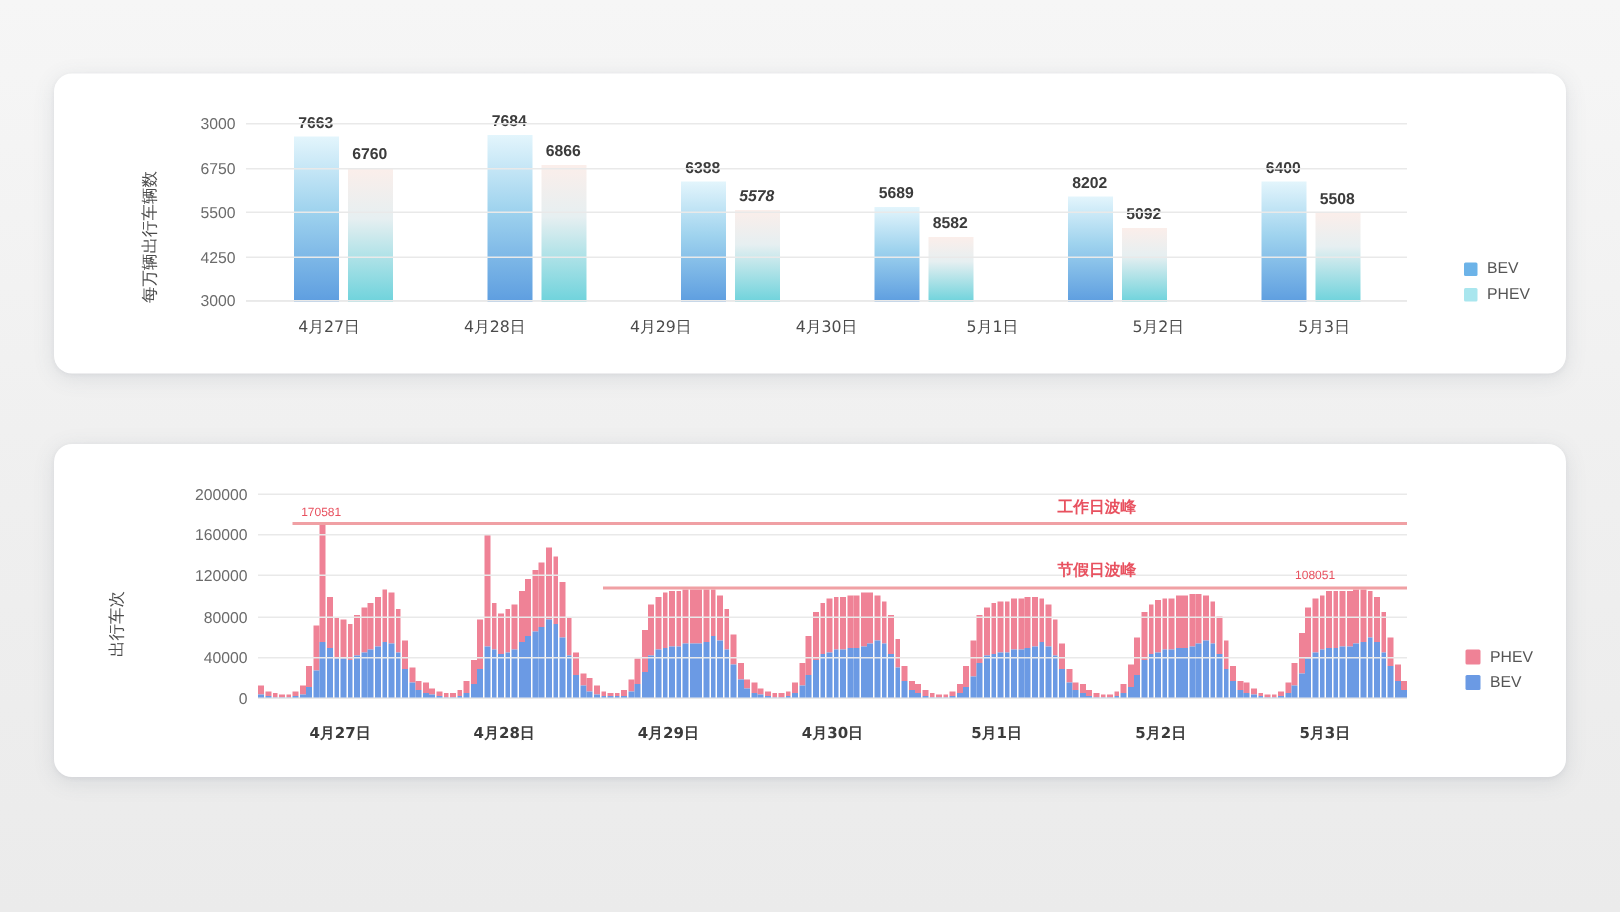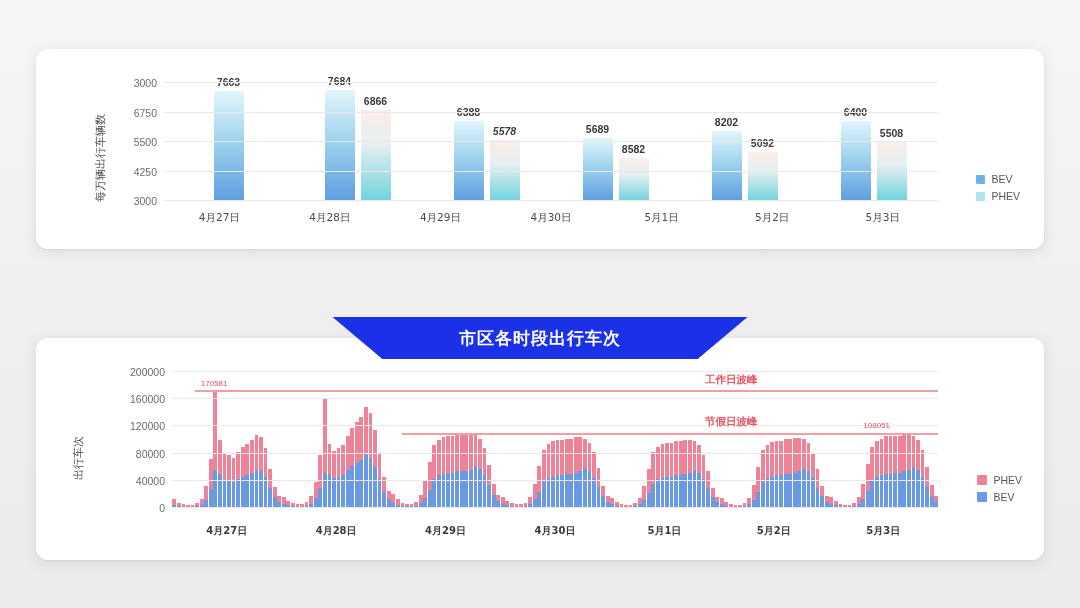--- a/index.html
+++ b/index.html
@@ -184,20 +184,23 @@
   <div class="section section-1">
     <div class="card card-1">
       <div class="chart">
         <div class="ylabel">每万辆出行车辆数</div>
         <div class="c1-plot" id="c1-plot">
           <div class="c1-axis-base"></div>
           <div class="c1-groups" id="c1-groups">
               <div class="c1-group">
                 <div class="c1-bar bev" style="height: 93.26%;">
                   <div class="c1-val">7663</div>
+                </div>
+                <div class="c1-bar phev" style="height: 75.2%;">
+                  <div class="c1-val">6760</div>
                 </div>
               </div>
               <div class="c1-group">
                 <div class="c1-bar bev" style="height: 93.68%;">
                   <div class="c1-val">7684</div>
                 </div>
                 <div class="c1-bar phev" style="height: 77.32%;">
                   <div class="c1-val">6866</div>
                 </div>
               </div>
@@ -262,23 +265,20 @@
             <div class="legend-row">
               <span class="legend-swatch" style="background: rgb(169, 230, 238);"></span>
               <span class="legend-label">PHEV</span>
             </div>
           </div>
       </div>
     </div>
   </div>
 
   <div class="section section-2">
-    <div class="banner">
-      <span class="banner-text">市区各时段出行车次</span>
-    </div>
     <div class="card card-2">
       <div class="chart">
         <div class="ylabel">出行车次</div>
         <div class="c2-plot" id="c2-plot">
           <div class="c2-axis-base"></div>
           <div class="c2-bars" id="c2-bars">
               <div class="c2-col">
                 <div class="c2-seg phev" style="height: 4.5%;"></div>
                 <div class="c2-seg bev" style="height: 2.5%;"></div>
               </div>

